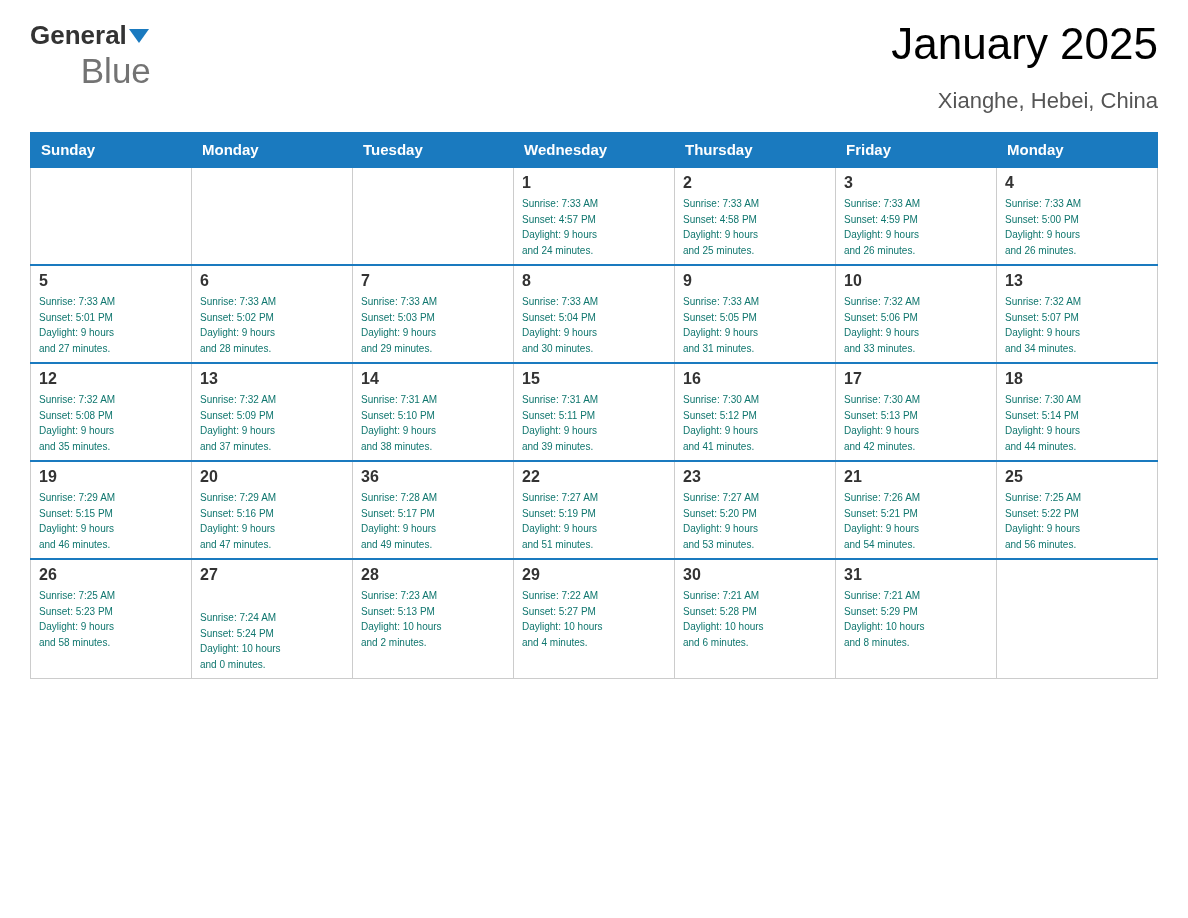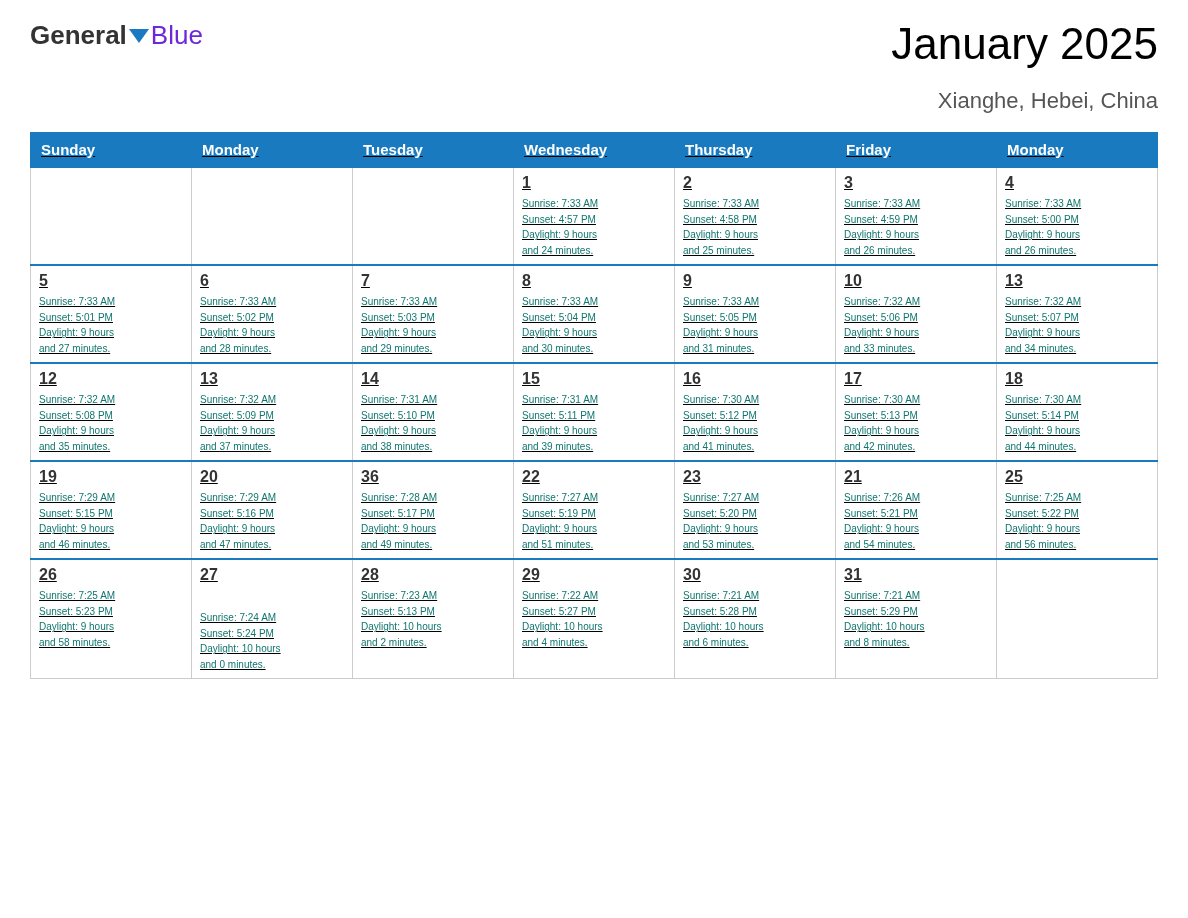--- a/index.html
+++ b/index.html
@@ -11,58 +11,57 @@
       padding: 20px 30px;
     }
     .header {
       display: flex;
       justify-content: space-between;
       align-items: flex-start;
       margin-bottom: 18px;
     }
     .logo {
       display: flex;
-      flex-direction: row;
+      flex-direction: column;
       align-items: flex-end;
     }
     .logo-text {
       display: flex;
       align-items: center;
       font-size: 26px;
       font-weight: bold;
       color: #333;
     }
     .logo-general { color: #333; }
     .logo-arrow {
       display: inline-block;
       width: 0;
       height: 0;
       border-left: 10px solid transparent;
       border-right: 10px solid transparent;
       border-top: 14px solid #1a7abf;
       margin: 0 2px;
       vertical-align: middle;
     }
-    .logo-blue { color: #6d28d9; font-size: 26px; }
+    .logo-blue { color: #737373; font-size: 35px; }
     .title-block { text-align: right; }
     .month-title {
       font-size: 44px;
       font-weight: normal;
       color: #000000;
       line-height: 1.1;
     }
     .location {
       font-size: 22px;
       color: #555;
       margin-top: 20px;
     }
     .calendar {
       width: 100%;
       border-collapse: collapse;
-      text-decoration: underline;
     }
     .calendar thead th {
       background: #1a7abf;
       color: #fff;
       font-size: 15px;
       font-weight: bold;
       padding: 8px 10px;
       text-align: left;
       border: 1px solid #1a7abf;
     }

